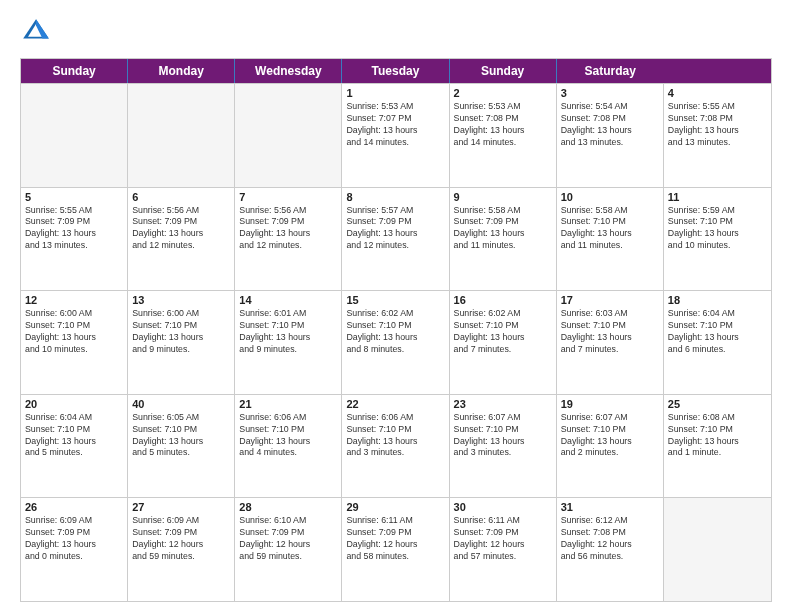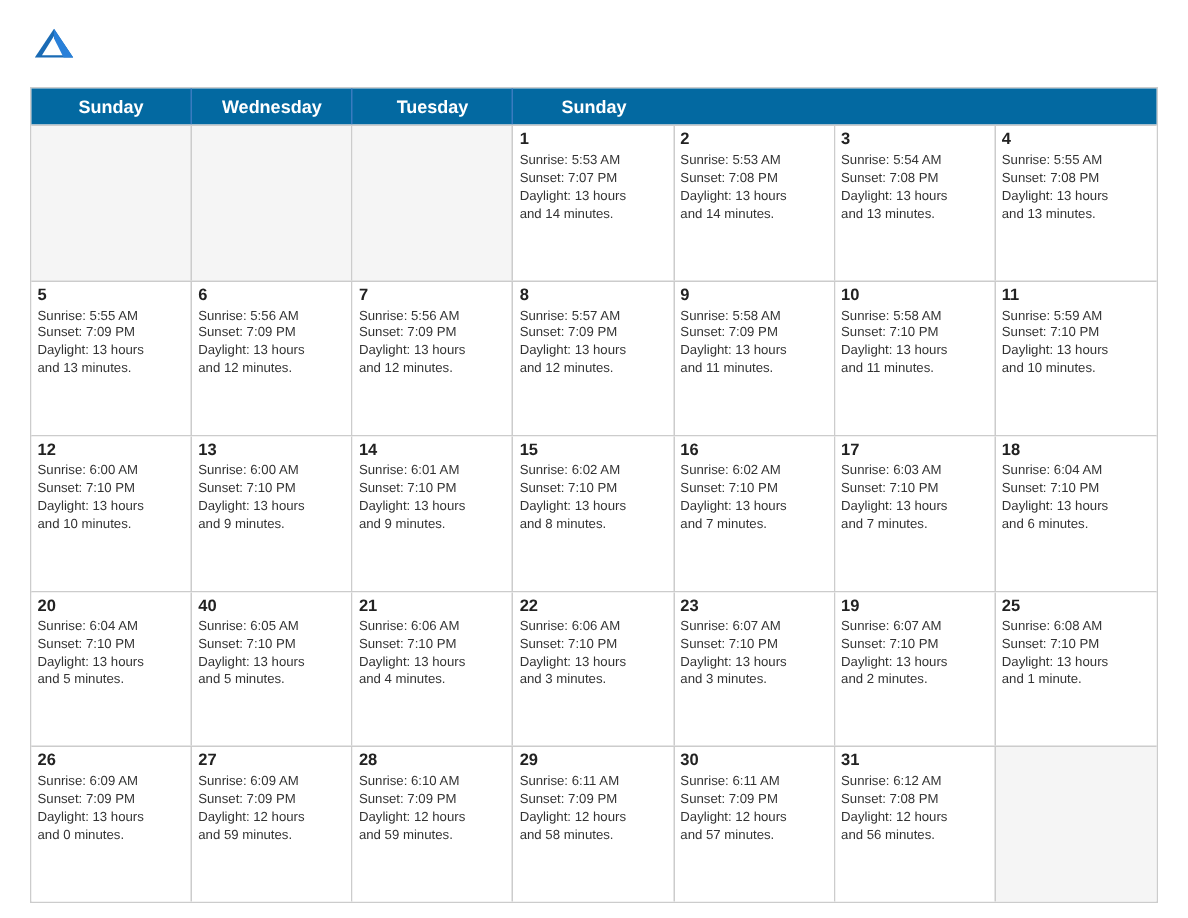--- a/index.html
+++ b/index.html
@@ -61,21 +61,21 @@
     }
     .calendar {
       flex: 1;
       display: flex;
       flex-direction: column;
       border: 1px solid #ccc;
     }
     .cal-header {
       display: grid;
       grid-template-columns: repeat(7, 1fr);
-      background: #0369a1;
+      background: #701a75;
     }
     .cal-header-cell {
       color: #fff;
       font-size: 12px;
       font-weight: bold;
       padding: 5px 4px;
       text-align: center;
       border-right: 1px solid #3a7bbf;
     }
     .cal-header-cell:last-child { border-right: none; }
@@ -131,23 +131,25 @@
     </div>
     <div class="title-block">
       <div class="month-year"></div>
       <div class="location"></div>
     </div>
   </div>
 
   <div class="calendar">
     <div class="cal-header" id="cal-header">
         <div class="cal-header-cell">Sunday</div>
+        <div class="cal-header-cell">Monday</div>
         <div class="cal-header-cell">Wednesday</div>
         <div class="cal-header-cell">Tuesday</div>
         <div class="cal-header-cell">Sunday</div>
+        <div class="cal-header-cell">Saturday</div>
       </div>
     <div class="cal-body" id="cal-body">
         <div class="cal-row">
           <div class="cal-cell empty"></div>
           <div class="cal-cell empty"></div>
           <div class="cal-cell empty"></div>
           <div class="cal-cell">
             <div class="day-num">1</div>
             <div class="cell-text" style="white-space: pre-line;">Sunrise: 5:53 AM
 Sunset: 7:07 PM

